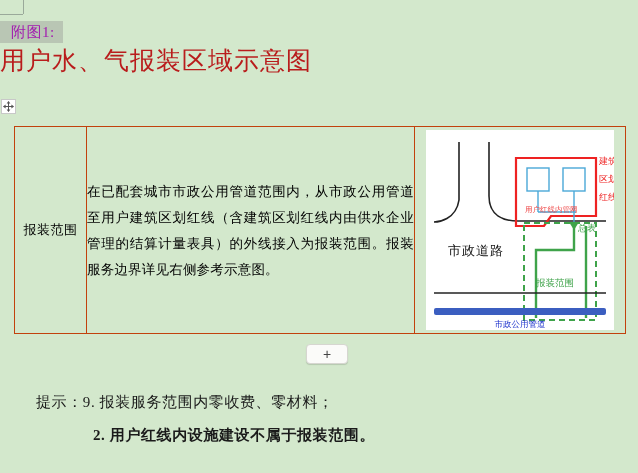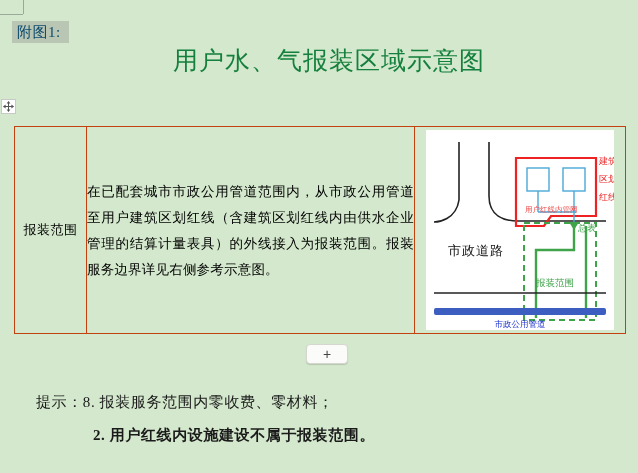--- a/index.html
+++ b/index.html
@@ -36,45 +36,44 @@
     left: 0;
     top: 14px;
     width: 23px;
     height: 1px;
     background: #9aa99a;
   }
 
   
   #fig-label {
     position: absolute;
-    left: 12px;
+    left: 0;
     top: 21px;
     background: #b9c6b4;
-    color: #0c4a6e;
+    color: #a21caf;
     font-size: 15px;
     line-height: 20px;
-    padding: 1px 8px 1px 5px;
+    padding: 1px 8px 1px 11px;
     letter-spacing: 0.5px;
     white-space: nowrap;
   }
 
   
   #doc-title {
     position: absolute;
     left: 0;
     right: 0;
     top: 44px;
-    text-align: center;
+    text-align: left;
     font-family: "DejaVu Sans", "Liberation Sans", sans-serif;
     font-size: 25px;
     font-weight: 400;
     line-height: 34px;
-    color: #15803d;
+    color: #b91c1c;
     letter-spacing: 1px;
-    margin-left: 20px;
   }
 
   
   #table-handle {
     position: absolute;
     left: 1px;
     top: 99px;
     width: 15px;
     height: 15px;
     background: #ffffff;
@@ -258,17 +257,17 @@
           </svg>
 
         </td>
       </tr>
     </tbody>
   </table>
 
   <div id="add-row-button">+</div>
 
   <div id="notes">
-    <div class="note-line first">提示：8. 报装服务范围内零收费、零材料；</div>
+    <div class="note-line first">提示：9. 报装服务范围内零收费、零材料；</div>
     <div class="note-line second">2. 用户红线内设施建设不属于报装范围。</div>
   </div>
 
 </div>
 
 </body></html>

